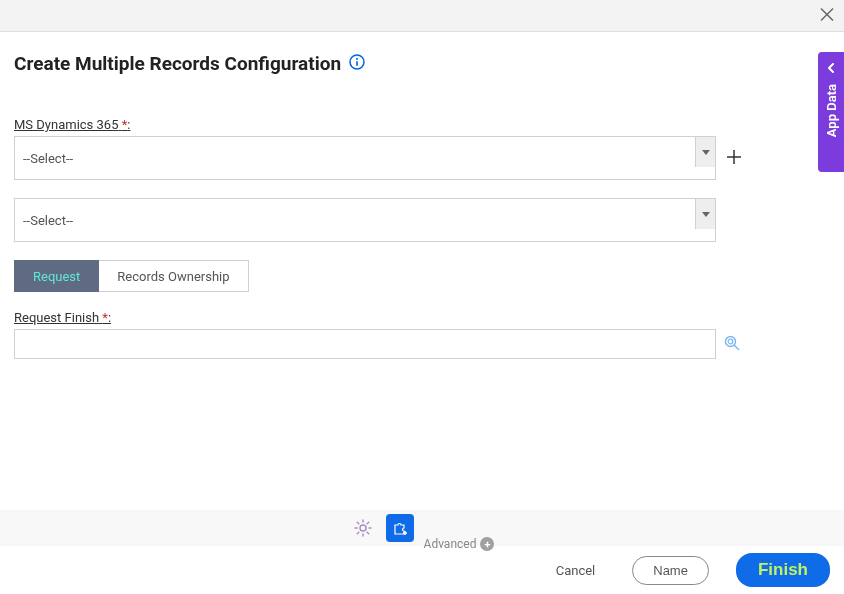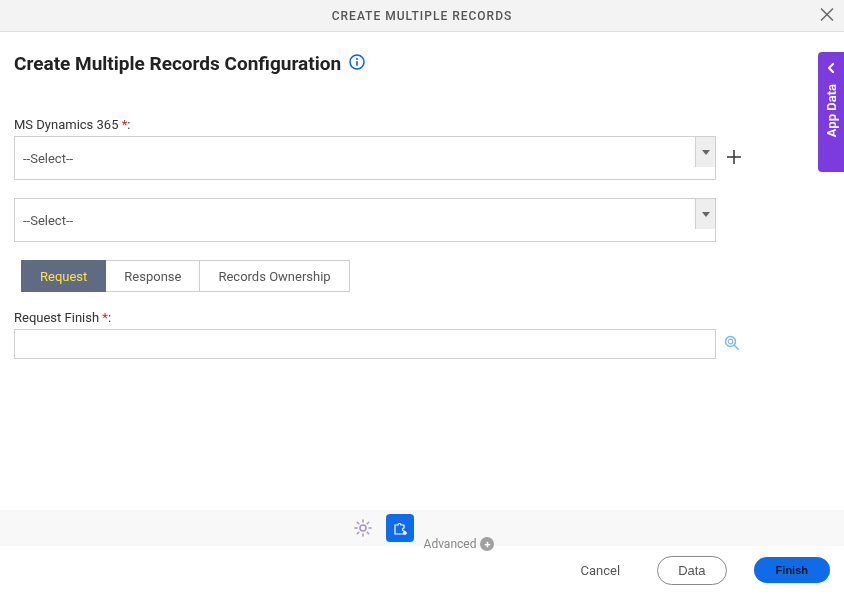--- a/index.html
+++ b/index.html
@@ -52,20 +52,21 @@
       color: #222;
     }
     .info-icon {
       margin-left: 8px;
       color: #0066e0;
     }
     .field-label {
       font-size: 13px;
       color: #333;
       margin-bottom: 4px;
+      text-decoration: underline;
     }
     .required {
       color: #c62828;
     }
     .select-row {
       display: flex;
       align-items: center;
       margin-bottom: 18px;
     }
     .select-box {
@@ -112,23 +113,22 @@
       align-items: center;
       border: 1px solid #d0d0d0;
       font-size: 13px;
       cursor: pointer;
       background: #fff;
       color: #555;
     }
     .tab + .tab { border-left: none; }
     .tab.active {
       background: #5f6a83;
-      color: #fde047;
+      color: #5eead4;
       border-color: #5f6a83;
-      margin-left: 7px;
     }
     .mapping-row {
       display: flex;
       align-items: center;
     }
     .text-input {
       flex: 0 0 702px;
       height: 30px;
       border: 1px solid #d0d0d0;
       padding: 0 8px;
@@ -215,25 +215,25 @@
       border: 1px solid #888;
       border-radius: 16px;
       padding: 6px 20px;
       font-size: 13px;
       color: #555;
       cursor: pointer;
       background: transparent;
     }
     .btn-primary {
       background: #0f6be7;
-      color: #0f172a;
+      color: #bef264;
       border: none;
       border-radius: 16px;
       padding: 7px 22px;
-      font-size: 11px;
+      font-size: 17px;
       cursor: pointer;
       font-weight: 600;
     }
     .side-tab {
       position: absolute;
       right: 0;
       top: 52px;
       width: 26px;
       height: 120px;
       background: #7c3bdc;
@@ -252,21 +252,20 @@
       font-size: 13px;
       font-weight: 600;
       margin-top: 8px;
       transform: rotate(180deg);
     }
   </style>
 </head>
 <body>
 
 <div class="header-bar">
-  <span class="header-title">CREATE MULTIPLE RECORDS</span>
   <span class="close-btn">
     <svg width="14" height="14" viewBox="0 0 14 14">
         <line x1="1" y1="1" x2="13" y2="13" stroke="currentColor" stroke-width="1.5"></line>
         <line x1="13" y1="1" x2="1" y2="13" stroke="currentColor" stroke-width="1.5"></line>
       </svg>
   </span>
 </div>
 
 <div class="content">
   <div class="page-title-row">
@@ -309,23 +308,20 @@
           </svg>
       </span>
     </div>
   </div>
 
   <div class="tabs">
     <div class="tab active">
         <span>Request</span>
       </div>
     <div class="tab">
-        <span>Response</span>
-      </div>
-    <div class="tab">
         <span>Records Ownership</span>
       </div>
   </div>
 
   <div class="field-label">
     <span>Request Finish</span> <span class="required">*</span>:
   </div>
   <div class="mapping-row">
     <input class="text-input" type="text" value="" style="">
     <span class="lookup-icon">
@@ -353,21 +349,21 @@
       </svg>
   </span>
   <span class="advanced-label">
     <span>Advanced</span>
     <span class="advanced-plus">+</span>
   </span>
 </div>
 
 <div class="bottom-bar2">
   <span class="btn-text">Cancel</span>
-  <button class="btn-outline">Data</button>
+  <button class="btn-outline">Name</button>
   <button class="btn-primary">Finish</button>
 </div>
 
 <div class="side-tab">
   <span class="side-chevron">
     <svg width="10" height="10" viewBox="0 0 10 10">
         <path d="M7 1 L3 5 L7 9" stroke="currentColor" stroke-width="2" fill="none" stroke-linecap="round" stroke-linejoin="round"></path>
       </svg>
   </span>
   <span class="side-label">App Data</span>

